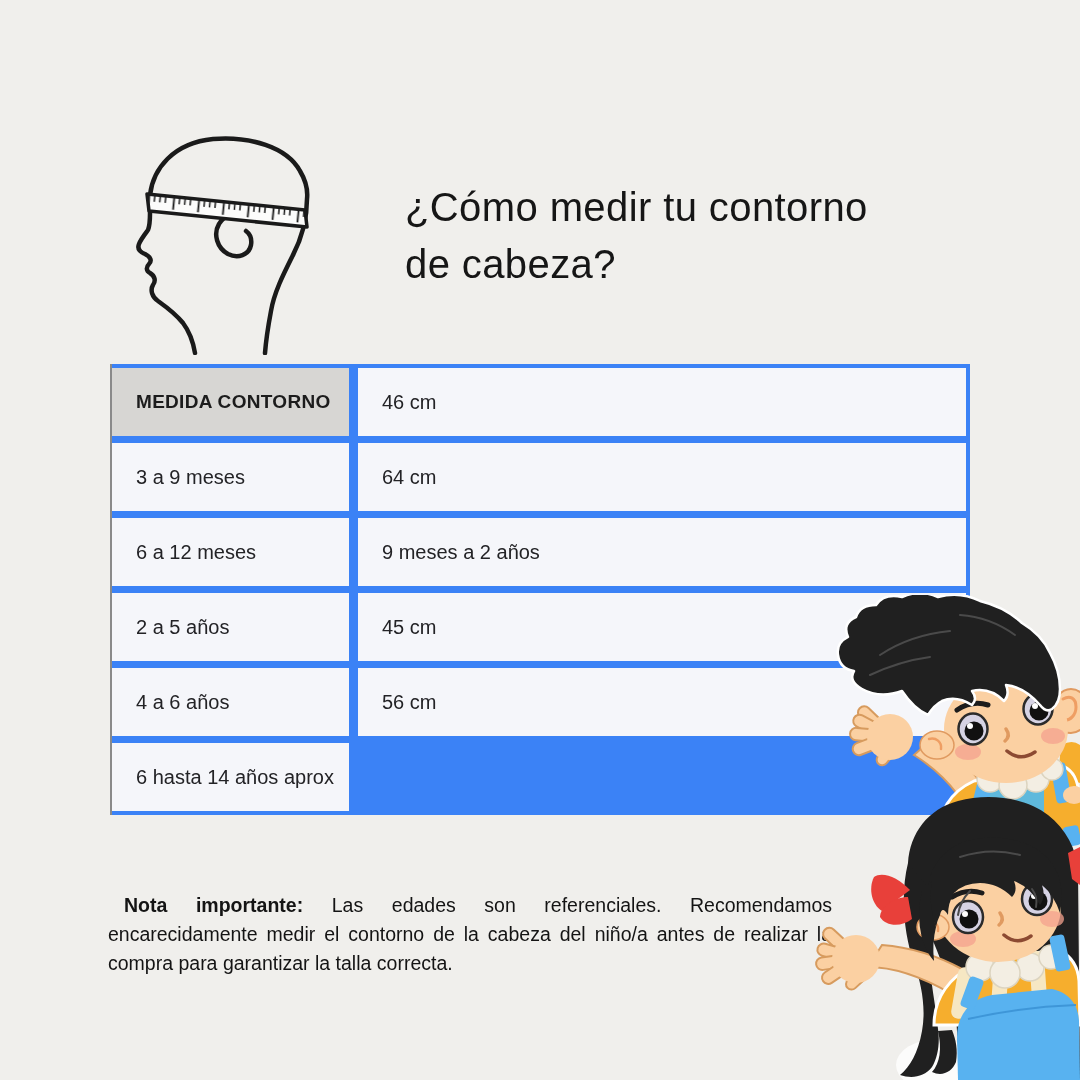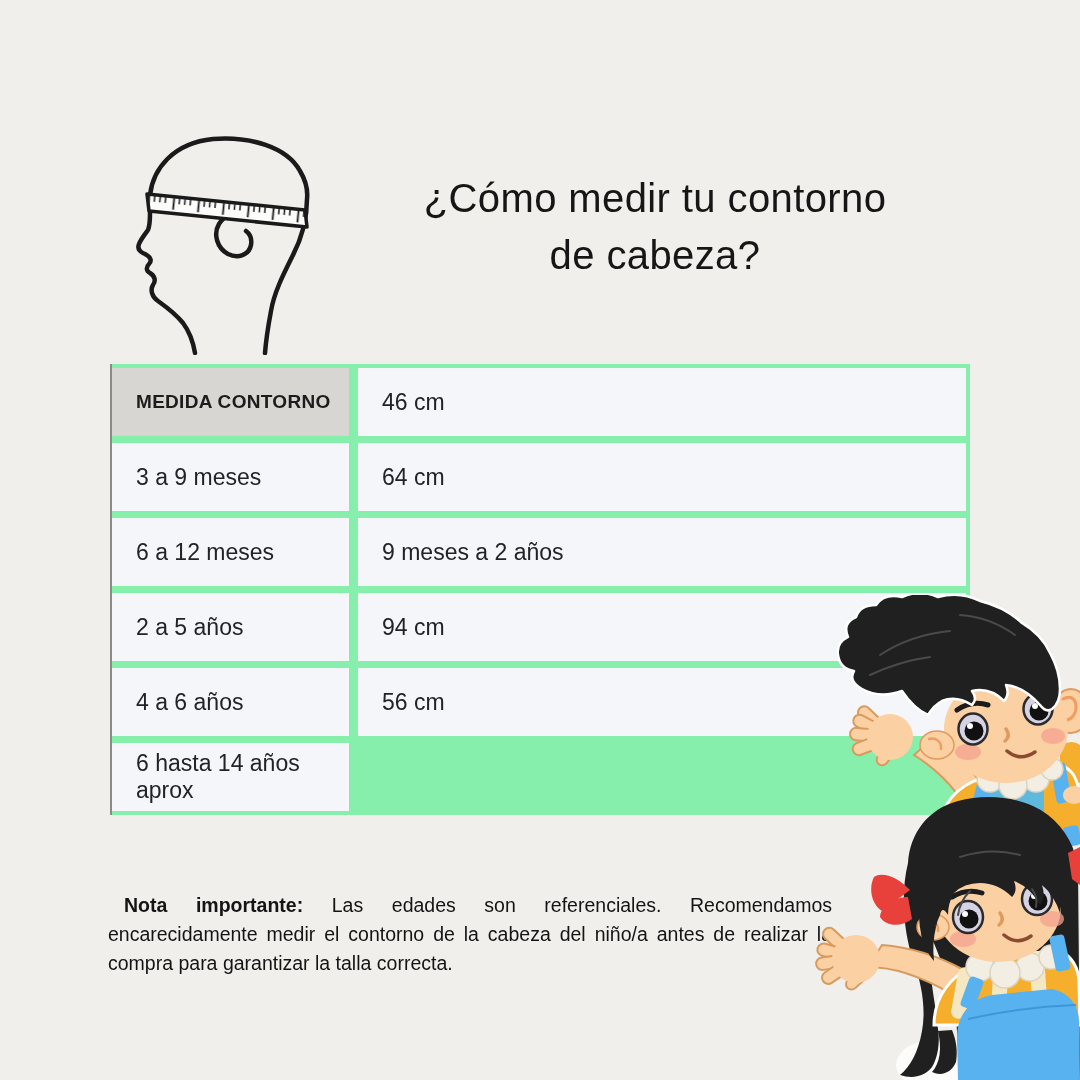--- a/index.html
+++ b/index.html
@@ -6,40 +6,40 @@
   .canvas{
     position:relative;
     width:1080px;height:1080px;
     background:#f0efec;
     overflow:hidden;
     font-family:"Liberation Sans", sans-serif;
     color:#1a1a1a;
   }
   .head-art{position:absolute;left:125px;top:135px;width:200px;height:220px;}
   .page-title{
-    position:absolute;left:405px;top:170px;width:500px;
-    margin:0;text-align:center;
+    position:absolute;left:405px;top:179px;width:500px;
+    margin:0;
     font-size:40px;font-weight:400;line-height:1.42;
     letter-spacing:0.4px;color:#161616;
   }
   .size-table{
     position:absolute;left:110px;top:364px;width:860px;
     box-sizing:border-box;
-    background:#86efac;
+    background:#3b82f6;
     border-left:2px solid #8a8a8a;
     padding:4px 4px 4px 0;
     display:grid;
     grid-template-columns:237px 1fr;
     grid-auto-rows:68px;
     gap:7px 9px;
   }
   .cell{
     display:flex;align-items:center;
     padding-left:24px;
-    font-size:23px;color:#232326;
+    font-size:20px;color:#232326;
   }
   .cell.head{
     background:#d7d6d3;
     font-size:19px;font-weight:bold;color:#1c1c1c;
     letter-spacing:0.3px;
   }
   .cell.body{background:#f5f6fa;}
   .note{
     position:absolute;left:108px;top:891px;width:724px;
     margin:0;
@@ -81,21 +81,21 @@
     <div class="cell body">46 cm</div>
     <div class="cell body">3 a 9 meses</div>
 
     <div class="cell body">64 cm</div>
     <div class="cell body">6 a 12 meses</div>
 
     <div class="cell body">9 meses a 2 años</div>
 
     <div class="cell body">2 a 5 años</div>
 
-    <div class="cell body">94 cm</div>
+    <div class="cell body">45 cm</div>
     <div class="cell body">4 a 6 años</div>
 
     <div class="cell body">56 cm</div>
     <div class="cell body">6 hasta 14 años aprox</div>
   </div>
 
   <p class="note"><strong>Nota importante:</strong><span> Las edades son referenciales. Recomendamos encarecidamente medir el contorno de la cabeza del niño/a antes de realizar la compra para garantizar la talla correcta.</span></p>
 
   <svg class="kids-art" viewBox="0 0 270 485">
 

